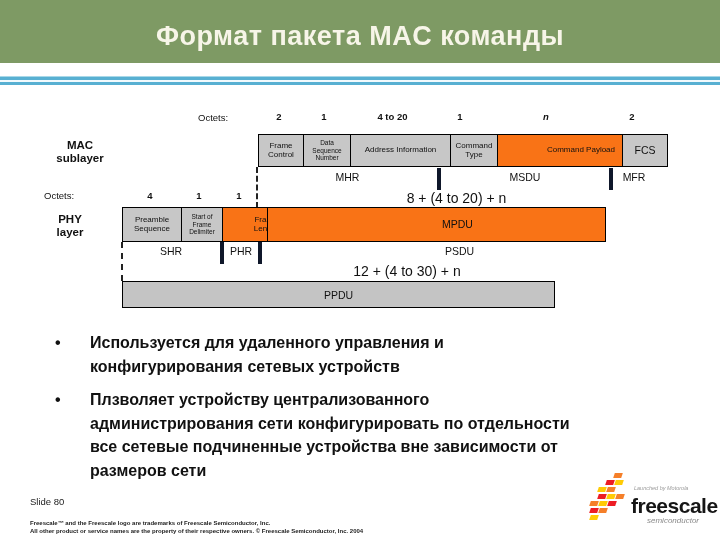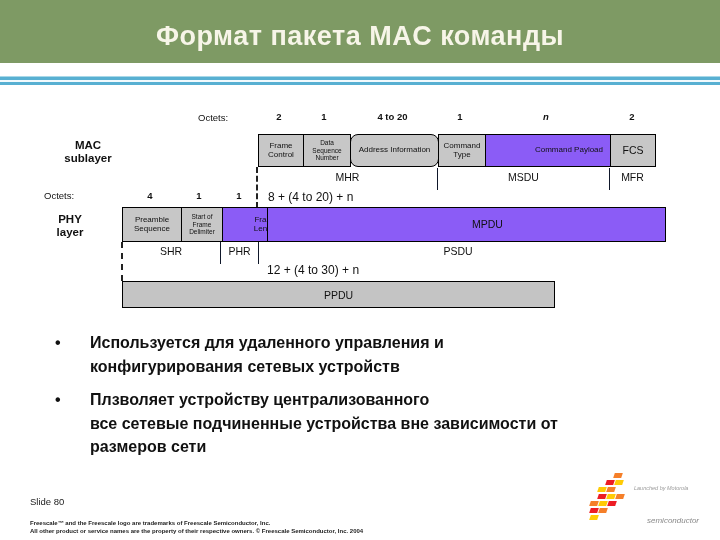--- a/index.html
+++ b/index.html
@@ -16,29 +16,29 @@
     color:#111;line-height:13px;}
   .octlbl{position:absolute;font-size:9.5px;color:#111;text-align:left;}
   .octrow{position:absolute;display:flex;font-size:9.5px;font-weight:bold;color:#111;}
   .octrow span{display:block;text-align:center;}
   .octrow .it{font-style:italic;font-weight:bold;}
   .cellrow{position:absolute;display:flex;}
   .cell{box-sizing:border-box;border:1px solid #000;background:#c7c7c7;display:flex;
     align-items:center;justify-content:center;text-align:center;line-height:1.1;
     padding:1px;color:#111;font-size:7.5px;}
   .cell + .cell{margin-left:-1px;}
-  .cell.dark{background:#8b5cf6;padding-left:43px;}
+  .cell.dark{background:#f97316;padding-left:43px;}
   .cell.f8{font-size:8px;}
   .cell.f65{font-size:6.5px;line-height:1.15;}
   .cell.f10{font-size:10.5px;}
   .gprow{position:absolute;display:flex;font-size:10.5px;color:#111;}
   .gp{box-sizing:border-box;text-align:center;padding-top:3px;height:22px;}
-  .gp.vline{border-left:1px solid #0f172a;}
+  .gp.vline{border-left:4px solid #0f172a;}
   .dashv{position:absolute;width:0;border-left:2px dashed #222;}
-  .totallbl{position:absolute;font-size:12px;color:#111;margin-left:10px;}
+  .totallbl{position:absolute;text-align:center;font-size:14px;color:#111;}
   .ppdu-bar{position:absolute;box-sizing:border-box;border:1px solid #000;background:#c4c4c4;
     display:flex;align-items:center;justify-content:center;font-size:10.5px;color:#111;}
 
   
   .bullets{position:absolute;left:52px;top:331px;width:608px;}
   .bullet{position:relative;padding-left:38px;font-size:16px;font-weight:bold;color:#111;
     line-height:23.5px;margin-bottom:10px;}
   .bullet .dot{position:absolute;left:3px;top:0;}
 
   
@@ -57,39 +57,39 @@
 <body>
 
 <div class="slide">
 
   <div class="banner"></div>
   <h1 class="slide-title">Формат пакета MAC команды</h1>
   <div class="stripe"></div>
 
   <div>
 
-    <div class="layerlbl" style="left:48px;top:139px;text-align:center;">
+    <div class="layerlbl" style="left:40px;top:139px;text-align:center;">
       <div>MAC</div>
       <div>sublayer</div>
     </div>
 
     <div class="octlbl" style="left:198px;top:112px;width:58px;">Octets:</div>
     <div class="octrow" style="left:258px;top:111px;width:397px;">
       <span style="width:42px;">2</span>
       <span style="width:48px;">1</span>
       <span style="width:89px;">4 to 20</span>
       <span style="width:46px;">1</span>
       <span style="width:126px;" class="it">n</span>
       <span style="width:46px;">2</span>
     </div>
 
     <div class="cellrow" style="left:258px;top:134px;height:33px;">
       <div class="cell f8" style="width:46px;">Frame Control</div>
       <div class="cell f65" style="width:48px;">Data Sequence Number</div>
-      <div class="cell f8" style="width:89px;border-radius:8px;">Address Information</div>
+      <div class="cell f8" style="width:101px;">Address Information</div>
       <div class="cell f8" style="width:48px;">Command Type</div>
       <div class="cell f8 dark" style="width:126px;">Command Payload</div>
       <div class="cell f10" style="width:46px;">FCS</div>
     </div>
 
     <div class="gprow" style="left:258px;top:168px;width:397px;">
       <div class="gp" style="width:179px;">MHR</div>
       <div class="gp vline" style="width:172px;">MSDU</div>
       <div class="gp vline" style="width:46px;">MFR</div>
     </div>
@@ -105,21 +105,21 @@
     <div class="octrow" style="left:122px;top:190px;width:136px;">
       <span style="width:56px;">4</span>
       <span style="width:42px;">1</span>
       <span style="width:38px;">1</span>
     </div>
 
     <div class="cellrow" style="left:122px;top:207px;height:35px;">
       <div class="cell f8" style="width:60px;">Preamble Sequence</div>
       <div class="cell f65" style="width:42px;">Start of Frame Delimiter</div>
       <div class="cell f8 dark" style="width:38px;">Frame Length</div>
-      <div class="cell f10 dark" style="width:399px;">MPDU</div>
+      <div class="cell f10 dark" style="width:339px;">MPDU</div>
     </div>
 
     <div class="gprow" style="left:122px;top:242px;width:535px;">
       <div class="gp" style="width:98px;">SHR</div>
       <div class="gp vline" style="width:38px;">PHR</div>
       <div class="gp vline" style="width:399px;">PSDU</div>
     </div>
     <div class="dashv" style="left:121px;top:242px;height:39px;"></div>
     <div class="totallbl" style="left:257px;top:263px;width:300px;">12 + (4 to 30) + n</div>
 
@@ -128,20 +128,21 @@
 
   <div class="bullets">
     <div class="bullet">
       <span class="dot">•</span>
       <div>Используется для удаленного управления и</div>
       <div>конфигурирования сетевых устройств</div>
     </div>
     <div class="bullet">
       <span class="dot">•</span>
       <div>Плзволяет устройству централизованного</div>
+      <div>администрирования сети конфигурировать по отдельности</div>
       <div>все сетевые подчиненные устройства вне зависимости от</div>
       <div>размеров сети</div>
     </div>
   </div>
 
   <div class="slide-number">Slide 80</div>
   <div class="legal">
     <div>Freescale™ and the Freescale logo are trademarks of Freescale Semiconductor, Inc.</div>
     <div>All other product or service names are the property of their respective owners. © Freescale Semiconductor, Inc. 2004</div>
   </div>
@@ -157,16 +158,17 @@
       <div class="sq" style="left:19px;top:22px;background:#ffcb05;"></div>
       <div class="sq" style="left:28px;top:22px;background:#f57f29;"></div>
       <div class="sq" style="left:2px;top:29px;background:#f57f29;"></div>
       <div class="sq" style="left:11px;top:29px;background:#ffcb05;"></div>
       <div class="sq" style="left:20px;top:29px;background:#ed1c24;"></div>
       <div class="sq" style="left:2px;top:36px;background:#ed1c24;"></div>
       <div class="sq" style="left:11px;top:36px;background:#f57f29;"></div>
       <div class="sq" style="left:2px;top:43px;background:#ffcb05;"></div>
     </div>
     <div class="logo-tagline">Launched by Motorola</div>
+    <div class="logo-brand">freescale</div>
     <div class="logo-sub">semiconductor</div>
   </div>
 
 </div>
 
 </body></html>

